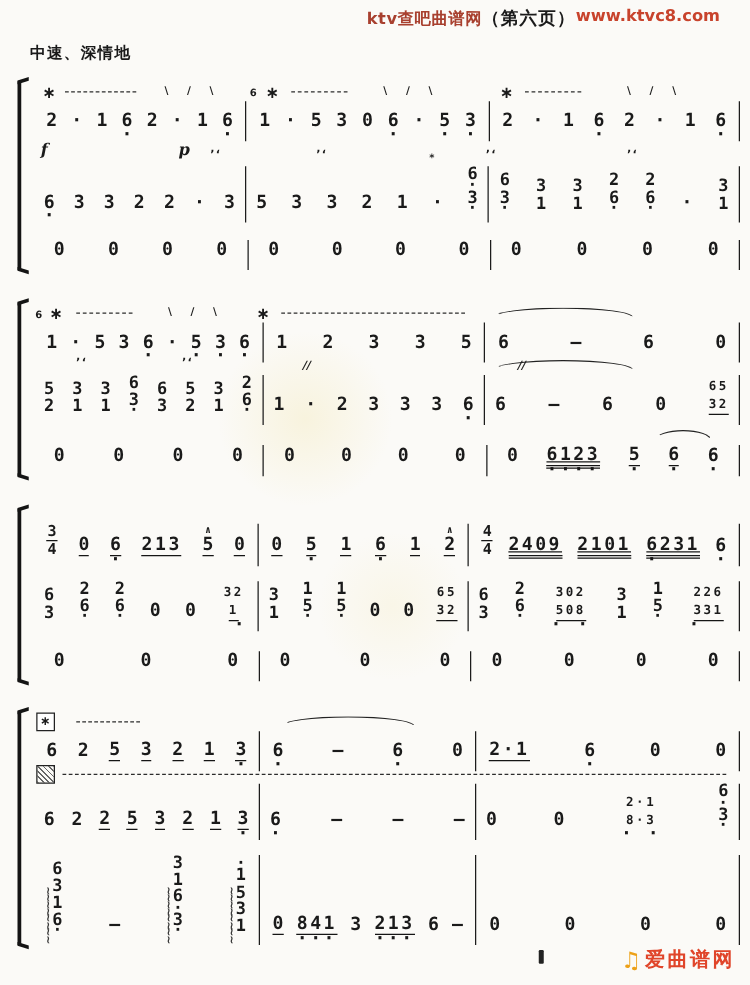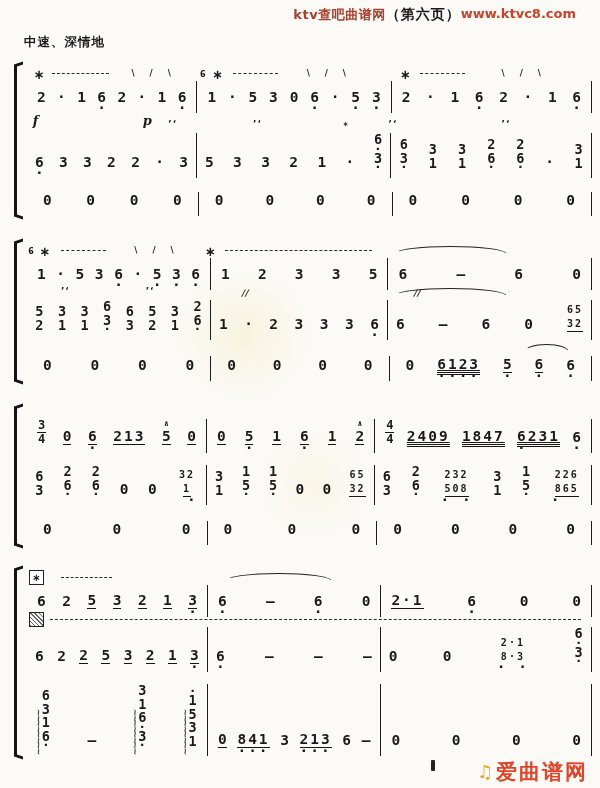--- a/index.html
+++ b/index.html
@@ -72,21 +72,21 @@
   .arp{display:inline-flex;flex-direction:column;font-size:8px;line-height:5.5px;
        margin-right:1.5px;color:#333;transform:translateY(-2px);}
   .cpmain{font-size:10px;line-height:14px;letter-spacing:2px;}
   .tstop{font-size:12px;line-height:12.5px;border-bottom:1.6px solid #151515;padding:0 1px;}
   .tsbot{font-size:12px;line-height:12.5px;}
   
   .footer{position:absolute;left:0;right:0;bottom:4px;height:26px;}
   .tick{position:absolute;left:431px;top:2px;width:4px;height:11px;background:#222;border-radius:1px;}
   .logo{position:absolute;right:12px;top:0;display:flex;align-items:center;gap:3px;}
   .logo-icon{color:var(--noteicon);font-size:18px;font-weight:700;line-height:20px;}
-  .logo-text{color:var(--logo);font-size:21px;font-weight:700;letter-spacing:2px;}
+  .logo-text{color:var(--logo);font-size:16px;font-weight:700;letter-spacing:2px;}
 </style>
 </head>
 <body>
 
 <div class="header">
   <span class="brand">ktv查吧曲谱网</span>
   <span class="page-title">（第六页）</span>
   <span class="url">www.ktvc8.com</span>
 </div>
 
@@ -760,21 +760,21 @@
               <span class="cell">
                 <span class="tstop">4</span>
                 <span class="tsbot">4</span>
                 <span class="bl">&nbsp;</span>
               </span>
               <span class="cell gcell">
                 <span class="main u2">2409</span>
                 <span class="bl">&nbsp;</span>
               </span>
               <span class="cell gcell">
-                <span class="main u2">1847</span>
+                <span class="main u2">2101</span>
                 <span class="bl">&nbsp;</span>
               </span>
               <span class="cell gcell">
                 <span class="main u2">6231</span>
                 <span class="bl">·&nbsp;&nbsp;&nbsp;</span>
               </span>
               <span class="cell">
                 <span class="main">6</span>
                 <span class="bl">·</span>
               </span>
@@ -869,42 +869,42 @@
               </span>
               <span class="cell chord">
                 <span class="chcol">
                   <span class="centry">2</span>
                   <span class="centry">6</span>
                   <span class="cdot">·</span>
                   <span class="bl">&nbsp;</span>
                 </span>
               </span>
               <span class="cell gcell">
-                <span class="cpmain">232</span>
+                <span class="cpmain">302</span>
                 <span class="cpmain u1">508</span>
                 <span class="bl">·&nbsp;·</span>
               </span>
               <span class="cell chord">
                 <span class="chcol">
                   <span class="centry">3</span>
                   <span class="centry">1</span>
                   <span class="bl">&nbsp;</span>
                 </span>
               </span>
               <span class="cell chord">
                 <span class="chcol">
                   <span class="centry">1</span>
                   <span class="centry">5</span>
                   <span class="cdot">·</span>
                   <span class="bl">&nbsp;</span>
                 </span>
               </span>
               <span class="cell gcell">
                 <span class="cpmain">226</span>
-                <span class="cpmain u1">865</span>
+                <span class="cpmain u1">331</span>
                 <span class="bl">·&nbsp;&nbsp;</span>
               </span>
             </div>
           </div>
         </div>
         <div class="line rests" style="margin-top: 16px;">
           <div class="bars">
             <div class="bar" style="flex-grow: 1.08; flex-basis: 0px;">
               <span class="cell">
                 <span class="main">0</span>

